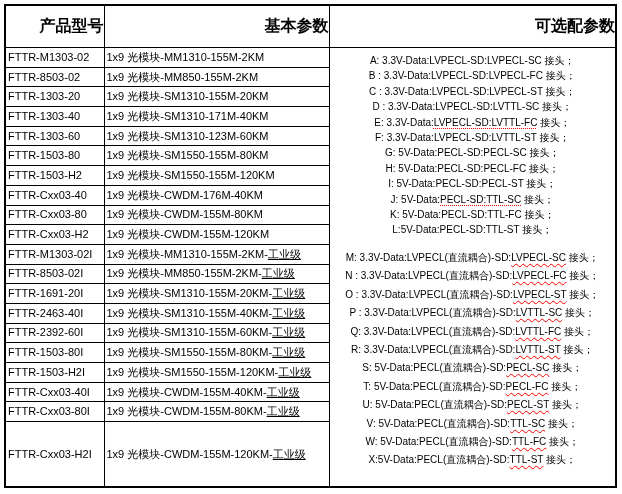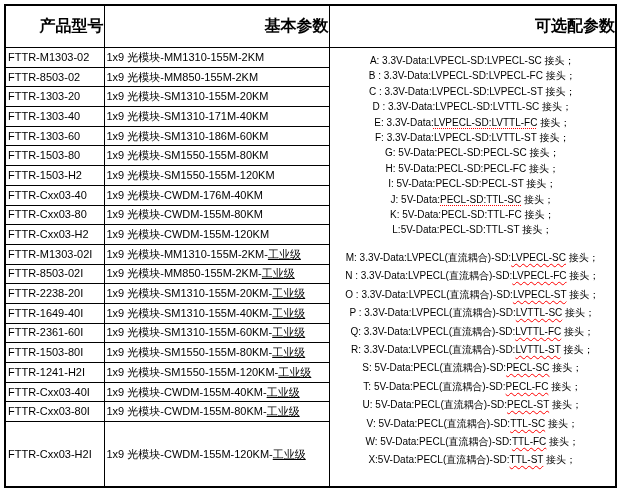--- a/index.html
+++ b/index.html
@@ -129,21 +129,21 @@
         <tr>
           <td class="model-cell">FTTR-1303-20</td>
           <td class="params-cell">1x9 光模块-SM1310-155M-20KM</td>
         </tr>
         <tr>
           <td class="model-cell">FTTR-1303-40</td>
           <td class="params-cell">1x9 光模块-SM1310-171M-40KM</td>
         </tr>
         <tr>
           <td class="model-cell">FTTR-1303-60</td>
-          <td class="params-cell">1x9 光模块-SM1310-186M-60KM</td>
+          <td class="params-cell">1x9 光模块-SM1310-123M-60KM</td>
         </tr>
         <tr>
           <td class="model-cell">FTTR-1503-80</td>
           <td class="params-cell">1x9 光模块-SM1550-155M-80KM</td>
         </tr>
         <tr>
           <td class="model-cell">FTTR-1503-H2</td>
           <td class="params-cell">1x9 光模块-SM1550-155M-120KM</td>
         </tr>
         <tr>
@@ -160,37 +160,37 @@
         </tr>
         <tr>
           <td class="model-cell">FTTR-M1303-02I</td>
           <td class="params-cell">1x9 光模块-MM1310-155M-2KM-<span class="ind-suffix">工业级</span></td>
         </tr>
         <tr>
           <td class="model-cell">FTTR-8503-02I</td>
           <td class="params-cell">1x9 光模块-MM850-155M-2KM-<span class="ind-suffix">工业级</span></td>
         </tr>
         <tr>
-          <td class="model-cell">FTTR-2238-20I</td>
+          <td class="model-cell">FTTR-1691-20I</td>
           <td class="params-cell">1x9 光模块-SM1310-155M-20KM-<span class="ind-suffix">工业级</span></td>
         </tr>
         <tr>
-          <td class="model-cell">FTTR-1649-40I</td>
+          <td class="model-cell">FTTR-2463-40I</td>
           <td class="params-cell">1x9 光模块-SM1310-155M-40KM-<span class="ind-suffix">工业级</span></td>
         </tr>
         <tr>
-          <td class="model-cell">FTTR-2361-60I</td>
+          <td class="model-cell">FTTR-2392-60I</td>
           <td class="params-cell">1x9 光模块-SM1310-155M-60KM-<span class="ind-suffix">工业级</span></td>
         </tr>
         <tr>
           <td class="model-cell">FTTR-1503-80I</td>
           <td class="params-cell">1x9 光模块-SM1550-155M-80KM-<span class="ind-suffix">工业级</span></td>
         </tr>
         <tr>
-          <td class="model-cell">FTTR-1241-H2I</td>
+          <td class="model-cell">FTTR-1503-H2I</td>
           <td class="params-cell">1x9 光模块-SM1550-155M-120KM-<span class="ind-suffix">工业级</span></td>
         </tr>
         <tr>
           <td class="model-cell">FTTR-Cxx03-40I</td>
           <td class="params-cell">1x9 光模块-CWDM-155M-40KM-<span class="ind-suffix">工业级</span></td>
         </tr>
         <tr>
           <td class="model-cell">FTTR-Cxx03-80I</td>
           <td class="params-cell">1x9 光模块-CWDM-155M-80KM-<span class="ind-suffix">工业级</span></td>
         </tr>

